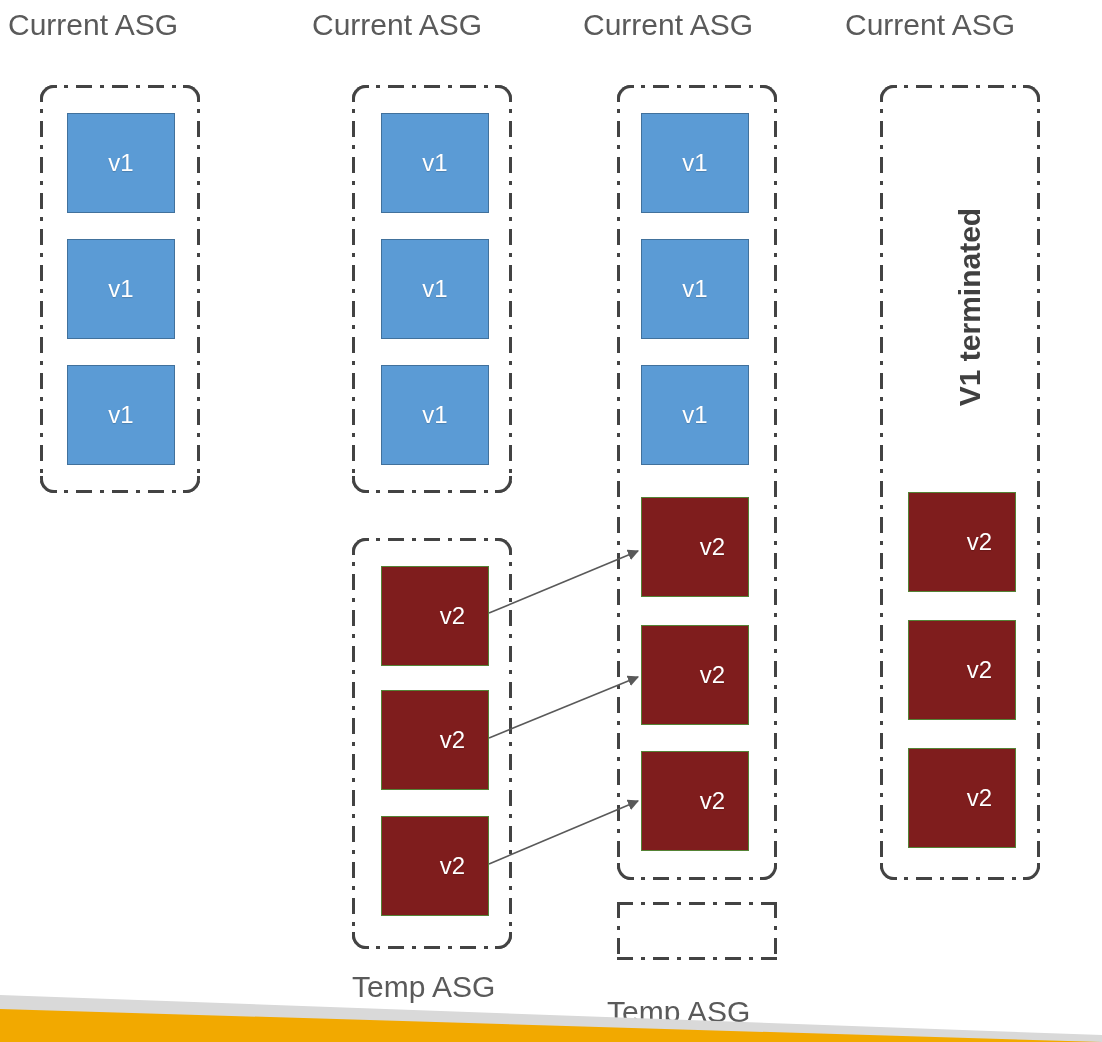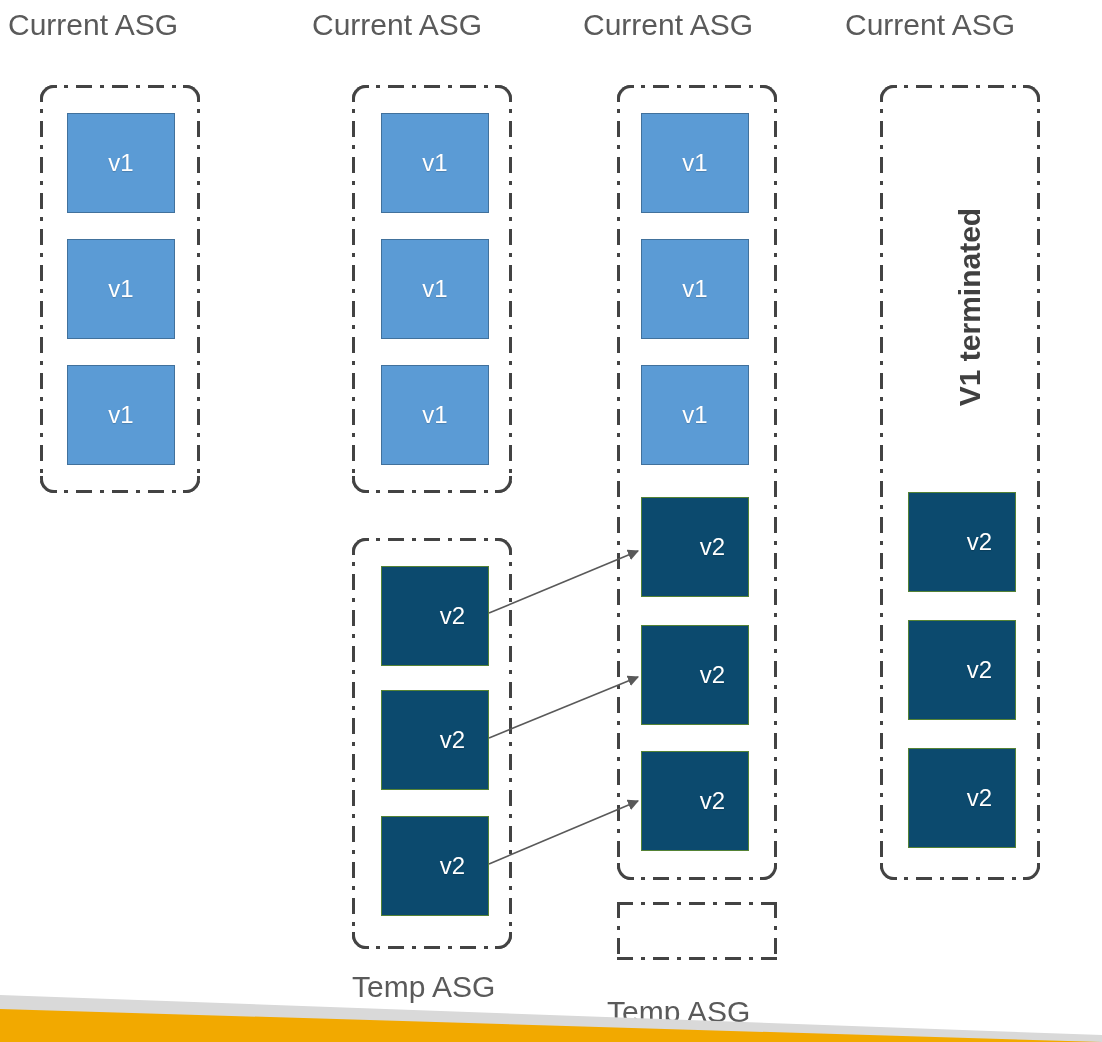--- a/index.html
+++ b/index.html
@@ -91,21 +91,21 @@
     color: #ffffff;
     font-size: 24px;
     line-height: 1;
     text-shadow: 0 1px 1px rgba(0,0,0,0.18);
   }
   .tile.v1 {
     background: #5B9BD5;
     border: 1px solid #41719C;
   }
   .tile.v2 {
-    background: #0c4a6e;
+    background: #7f1d1d;
     border: 1px solid #548235;
     padding-left: 35px;
   }
 
   
   .rot-label {
     position: absolute;
     font-size: 30px;
     font-weight: bold;
     color: #404040;

